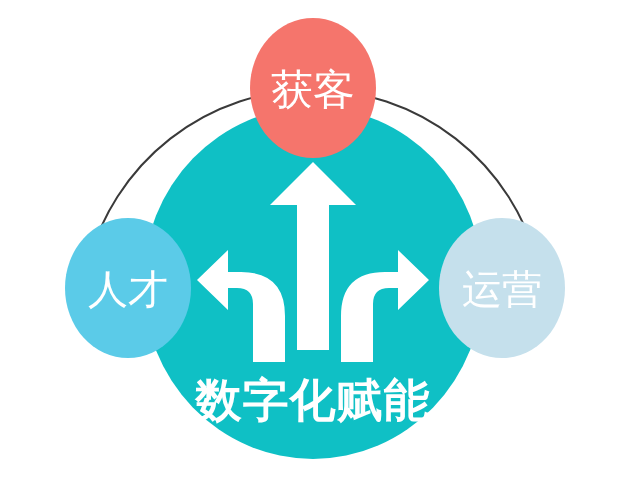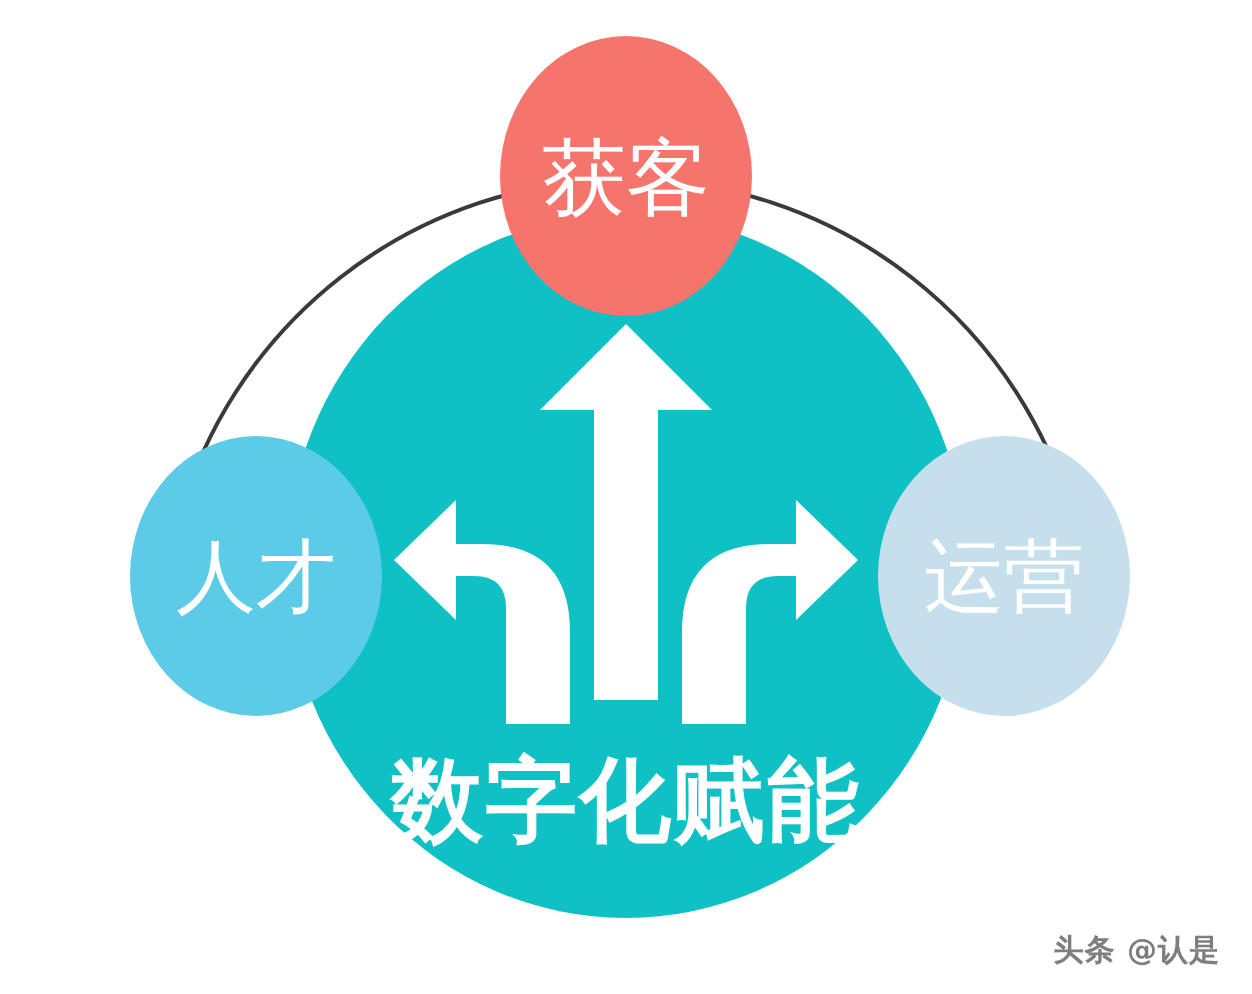--- a/index.html
+++ b/index.html
@@ -114,15 +114,14 @@
       <text class="node-label node-label-side" x="128" y="289">人才</text>
     </g>
 
     <g>
       <ellipse cx="502" cy="288" rx="63" ry="70" fill="#C5E0EC"></ellipse>
       <text class="node-label node-label-side" x="502" y="289">运营</text>
     </g>
 
   </svg>
 
-  <div class="watermark-text">头条 @认是</div>
 
 </div>
 
 </body></html>

